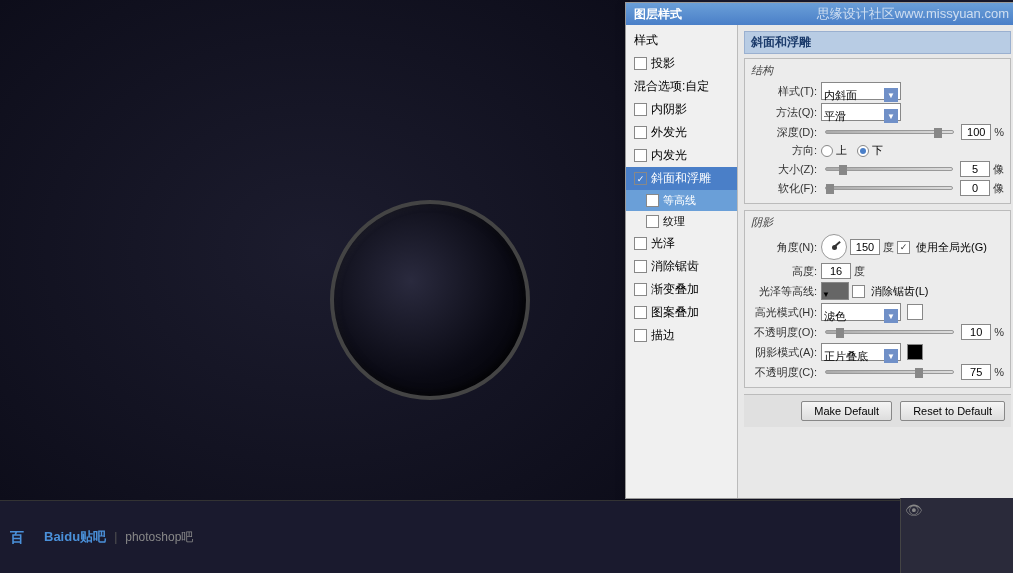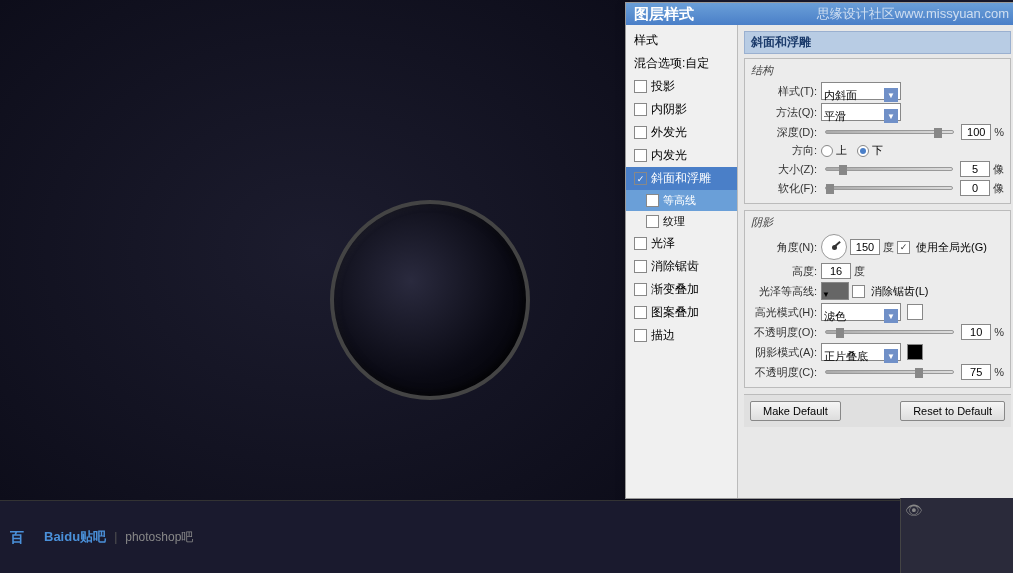--- a/index.html
+++ b/index.html
@@ -95,21 +95,21 @@
       background: linear-gradient(to bottom, #6a9fd8, #4a7fc8);
       color: white;
       padding: 4px 8px;
       display: flex;
       align-items: center;
       justify-content: space-between;
       height: 22px;
     }
 
     .dialog-title-text {
-      font-size: 15px;
+      font-size: 12px;
       font-weight: bold;
       color: white;
     }
 
     .dialog-watermark {
       font-size: 13px;
       color: rgba(255,255,255,0.7);
     }
 
     .dialog-body {
@@ -392,21 +392,21 @@
       transform-origin: left center;
       transform: rotate(-40deg);
       left: 50%;
       top: 50%;
       margin-top: -1px;
     }
 
     
     .dialog-footer {
       display: flex;
-      justify-content: space-between;
+      justify-content: flex-end;
       gap: 8px;
       padding: 6px;
       border-top: 1px solid #bbb;
       background: #e0e0e0;
     }
 
     .btn {
       padding: 3px 12px;
       border: 1px solid #888;
       background: linear-gradient(to bottom, #f5f5f5, #ddd);
@@ -436,26 +436,26 @@
 
   <div class="dialog-body">
 
     <div class="dialog-sidebar">
 
       <div class="sidebar-item">
         <span>样式</span>
       </div>
 
       <div class="sidebar-item">
+        <div class="sidebar-checkbox"></div>
+        <span>投影</span>
+      </div>
+
+      <div class="sidebar-item">
         <span>混合选项:自定</span>
-      </div>
-
-      <div class="sidebar-item">
-        <div class="sidebar-checkbox"></div>
-        <span>投影</span>
       </div>
 
       <div class="sidebar-item">
         <div class="sidebar-checkbox"></div>
         <span>内阴影</span>
       </div>
 
       <div class="sidebar-item">
         <div class="sidebar-checkbox"></div>
         <span>外发光</span>

